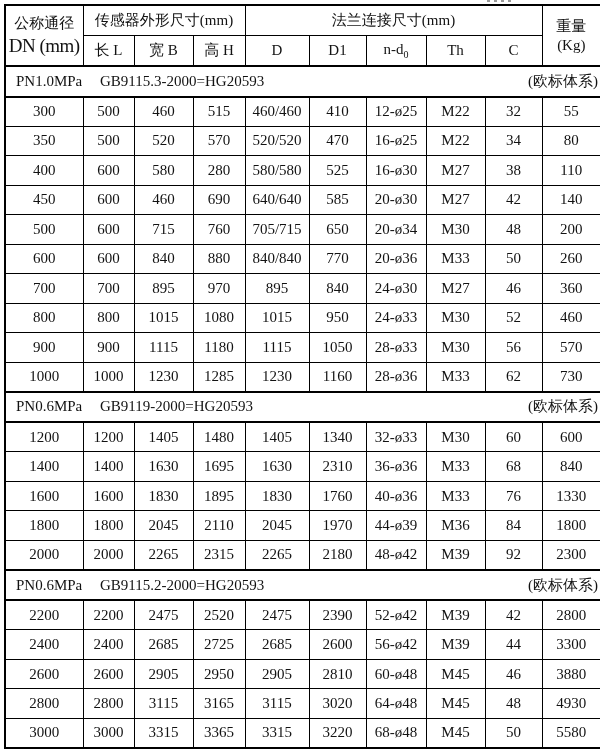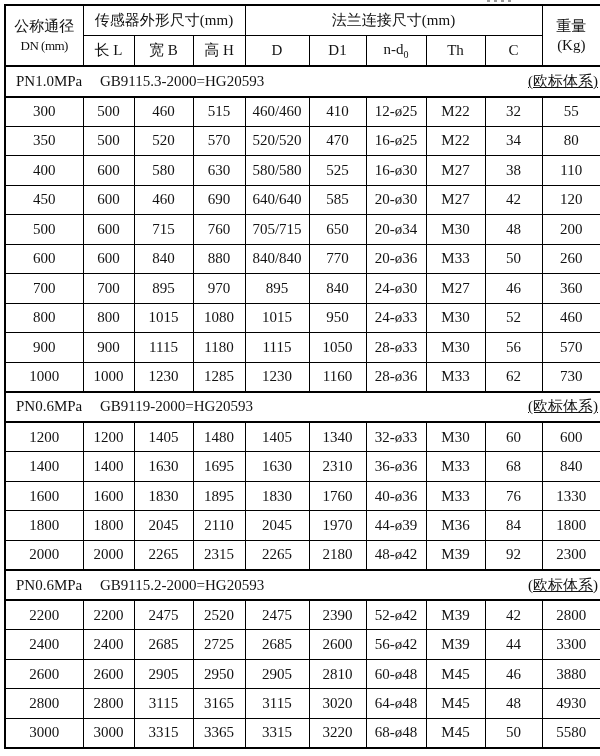--- a/index.html
+++ b/index.html
@@ -41,40 +41,40 @@
     font-size: 15px;
     font-weight: normal;
     overflow: hidden;
     white-space: nowrap;
   }
   thead {
     border-bottom: 2px solid #000;
   }
   thead tr.h1 { height: 30px; }
   thead tr.h2 { height: 31px; }
-  .dn-line2 { font-size: 13px; letter-spacing: -0.5px; margin-top: 2px; }
+  .dn-line2 { font-size: 19px; letter-spacing: -0.5px; margin-top: 2px; }
   .wt-line2 { font-size: 15px; margin-top: 1px; text-align: center; }
   th sub { font-size: 10px; }
   tr.section-row {
     height: 30px;
     border-top: 2px solid #000;
     border-bottom: 2px solid #000;
   }
   tr.section-row td {
     text-align: left;
   }
   .section-inner {
     display: flex;
     align-items: center;
     padding: 0 10px;
     width: 582px;
   }
   .section-pressure { flex: 0 0 84px; }
   .section-standard { flex: 0 1 auto; }
-  .section-system { margin-left: auto; text-decoration: underline; }
+  .section-system { margin-left: auto; }
   tr.data-row { height: 29px; }
 </style>
 </head>
 <body>
 
 <div class="artifact"></div>
 
 <table class="spec">
   <colgroup>
     <col style="width:78px">
@@ -143,39 +143,39 @@
         <td>470</td>
         <td>16-ø25</td>
         <td>M22</td>
         <td>34</td>
         <td>80</td>
       </tr>
       <tr class="data-row">
         <td>400</td>
         <td>600</td>
         <td>580</td>
-        <td>630</td>
+        <td>280</td>
         <td>580/580</td>
         <td>525</td>
         <td>16-ø30</td>
         <td>M27</td>
         <td>38</td>
         <td>110</td>
       </tr>
       <tr class="data-row">
         <td>450</td>
         <td>600</td>
         <td>460</td>
         <td>690</td>
         <td>640/640</td>
         <td>585</td>
         <td>20-ø30</td>
         <td>M27</td>
         <td>42</td>
-        <td>120</td>
+        <td>140</td>
       </tr>
       <tr class="data-row">
         <td>500</td>
         <td>600</td>
         <td>715</td>
         <td>760</td>
         <td>705/715</td>
         <td>650</td>
         <td>20-ø34</td>
         <td>M30</td>

